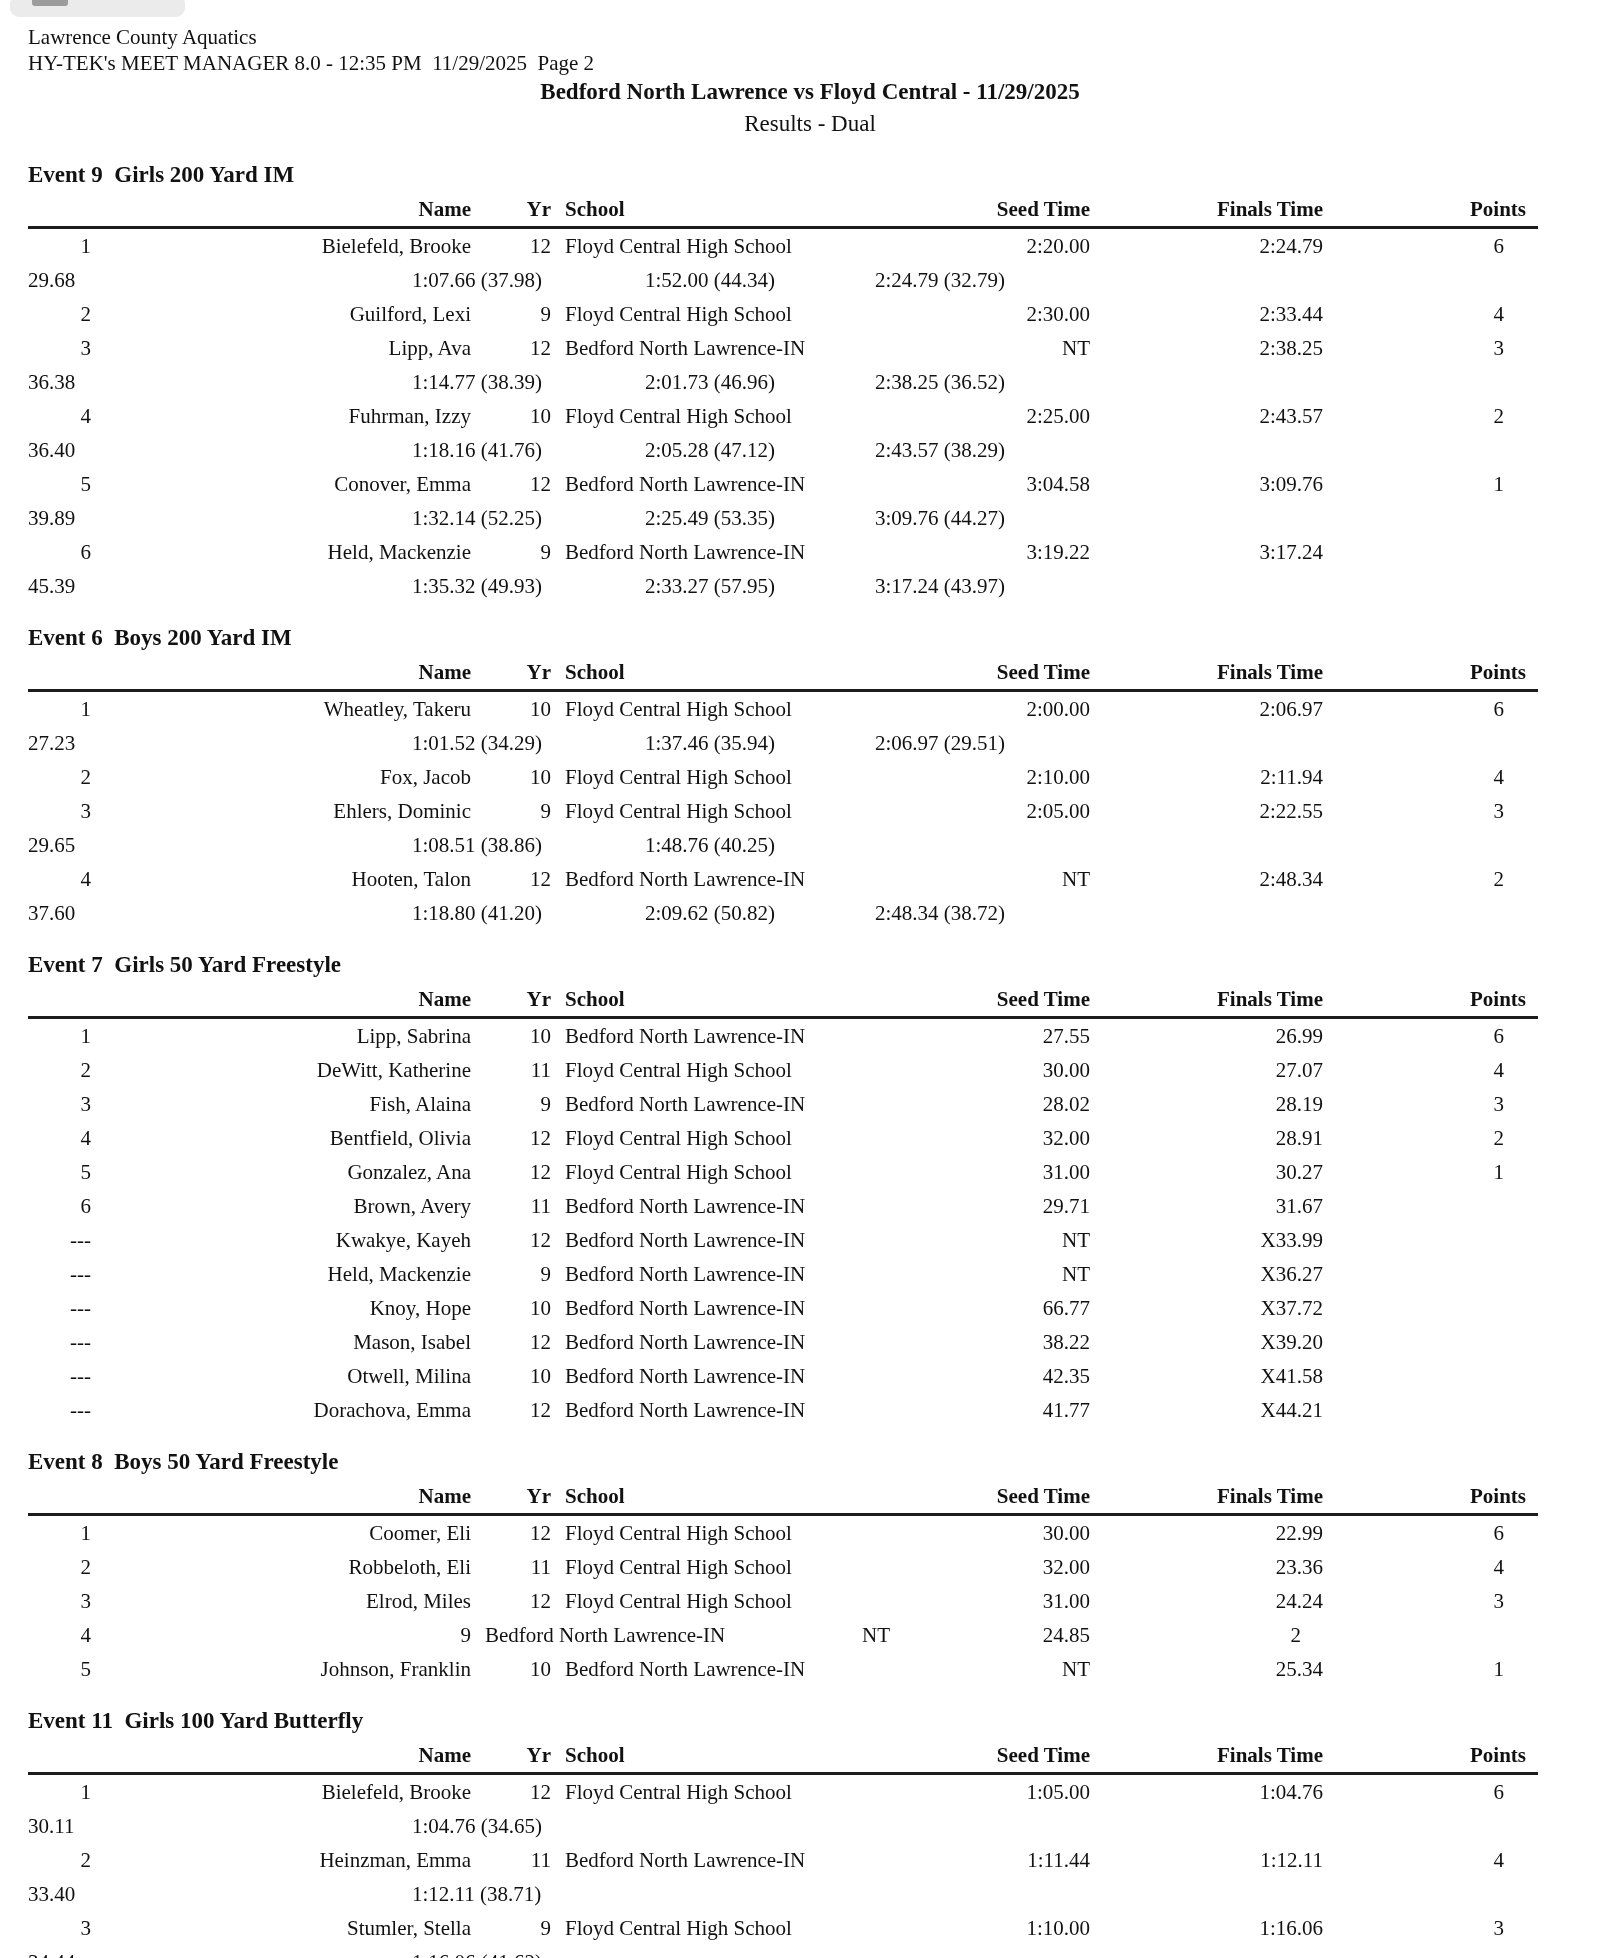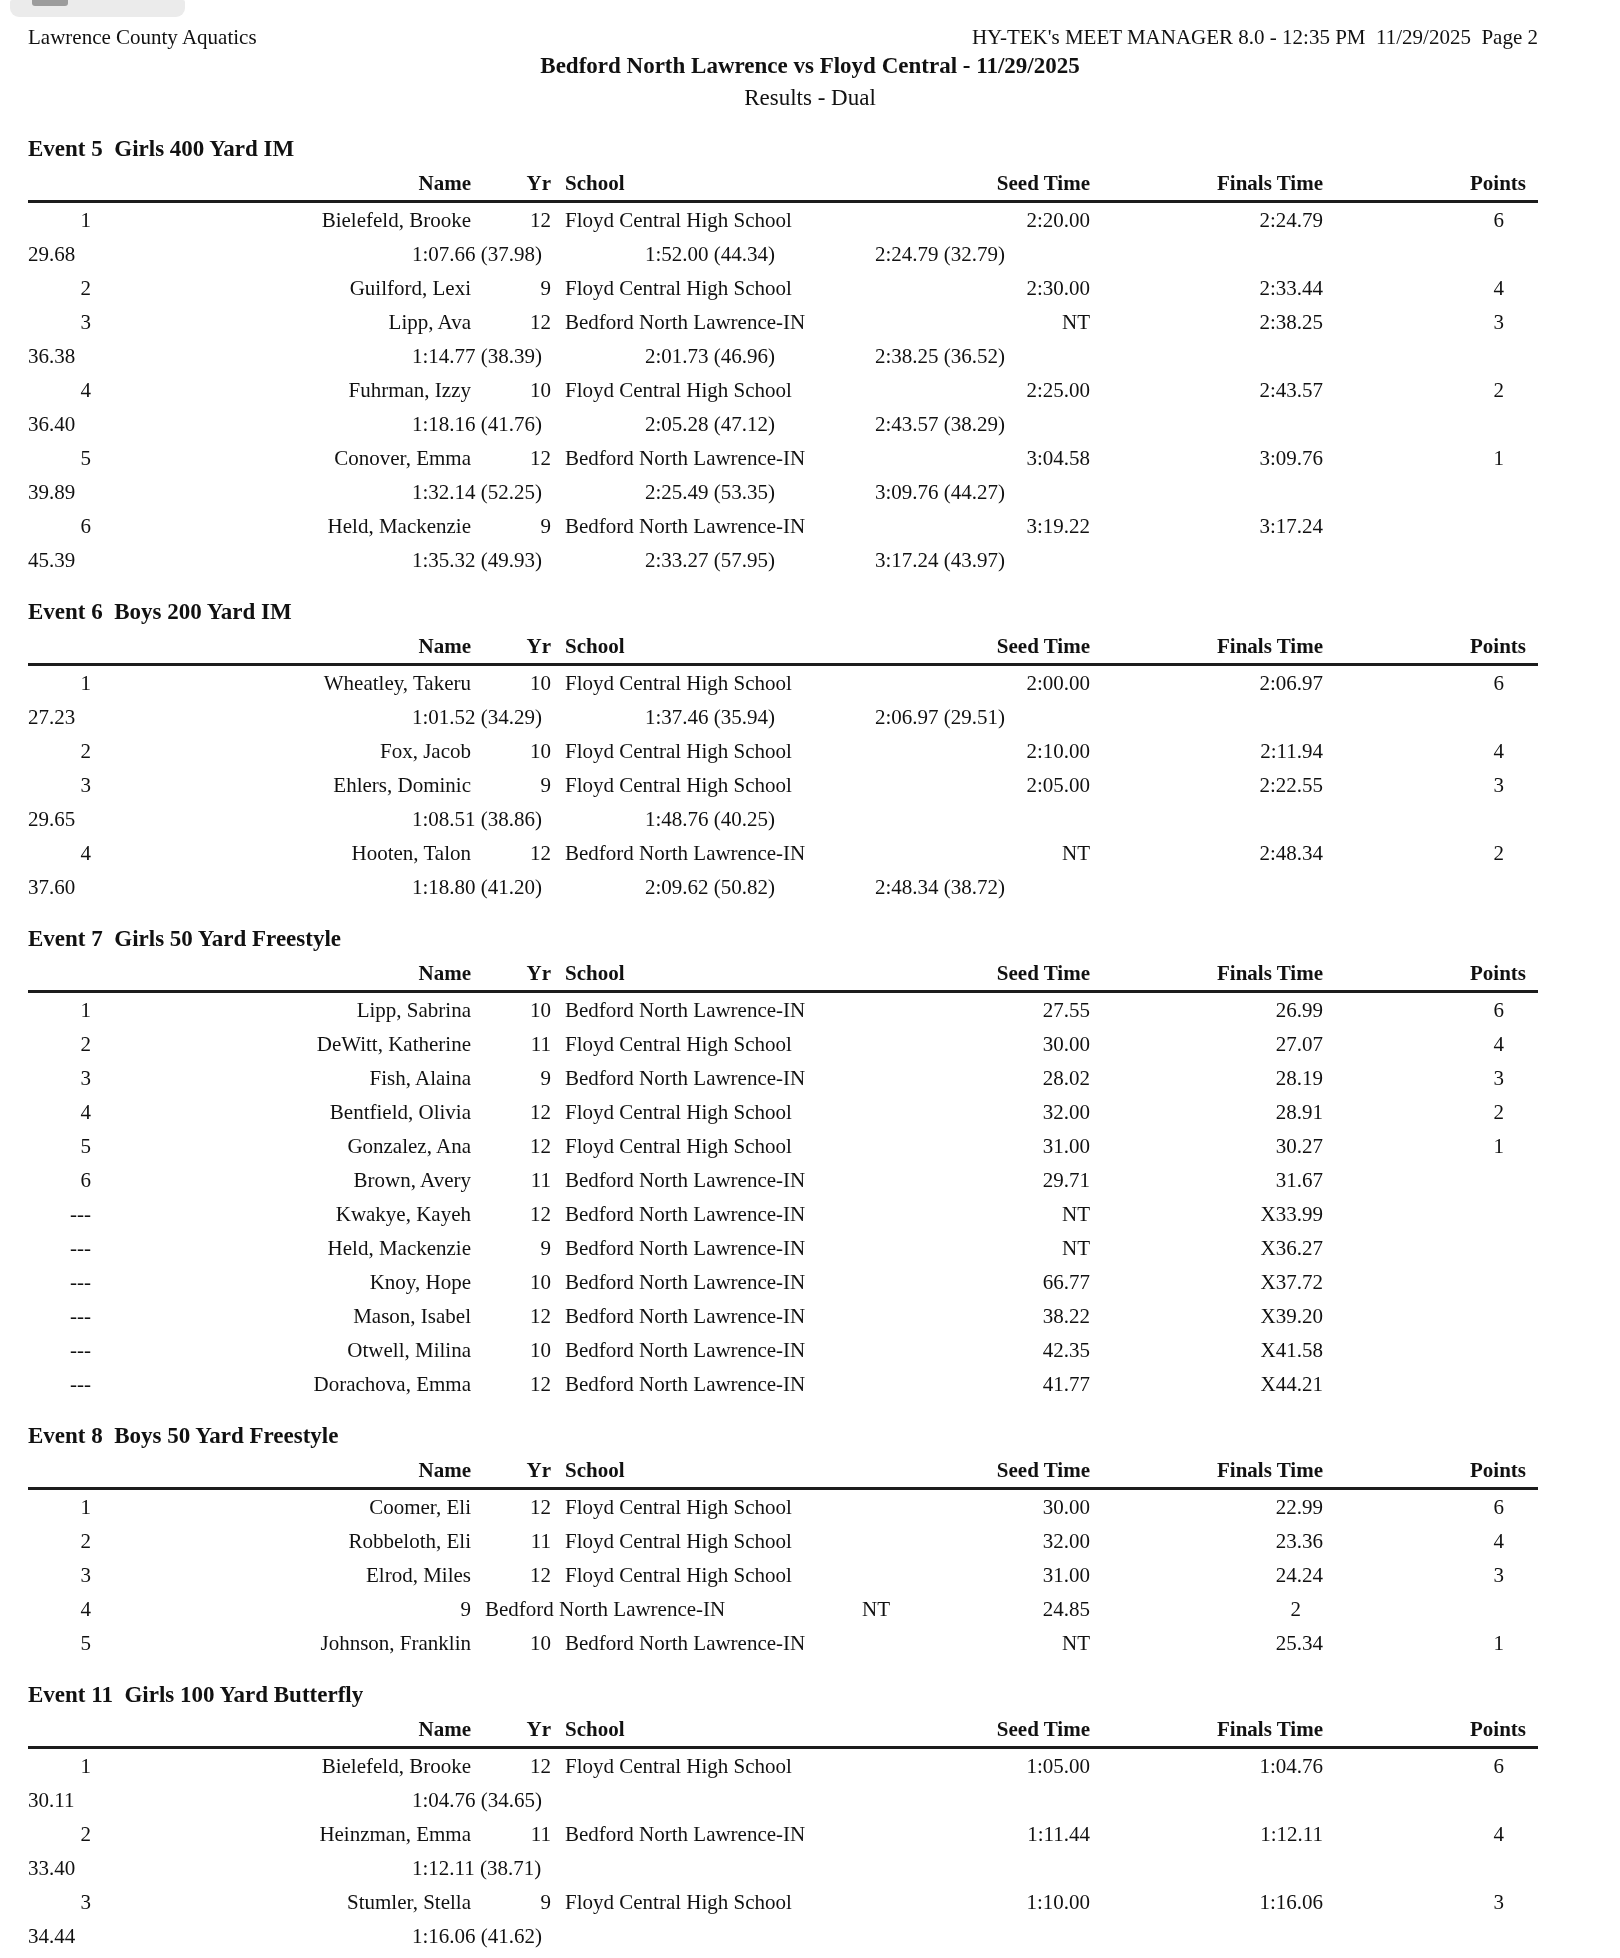--- a/index.html
+++ b/index.html
@@ -18,20 +18,21 @@
   }
   .chrome-frag .handle{
     position:absolute;top:0;left:22px;width:36px;height:6px;
     background:#9c9c9c;border-radius:0 0 3px 3px;
   }
   
   .page-header{
     display:flex;justify-content:space-between;align-items:baseline;
     padding:0 82px 0 28px;margin-top:24px;line-height:26px;
     white-space:pre;
+    flex-direction:column;
   }
   .meet-title{ text-align:center;font-weight:bold;font-size:23px;line-height:32px;white-space:pre;}
   .results-subtitle{ text-align:center;font-weight:normal;font-size:23px;line-height:32px;white-space:pre;}
 
   
   .content{padding:0 82px 0 28px;}
   .event-section{margin-top:18px;}
   .event-title{
     font-weight:bold;font-size:23px;line-height:34px;white-space:pre;
   }
@@ -67,21 +68,21 @@
 <div class="page-header">
   <span>Lawrence County Aquatics</span>
   <span>HY-TEK's MEET MANAGER 8.0 - 12:35 PM  11/29/2025  Page 2</span>
 </div>
 
 <div class="meet-title">Bedford North Lawrence vs Floyd Central - 11/29/2025</div>
 <div class="results-subtitle">Results - Dual</div>
 
 <div class="content">
   <div class="event-section">
-    <div class="event-title">Event 5  Girls 400 Yard IM</div>
+    <div class="event-title">Event 9  Girls 200 Yard IM</div>
     <div class="thead">
       <span class="c-place"></span>
       <span class="c-name">Name</span>
       <span class="c-yr">Yr</span>
       <span class="c-school">School</span>
       <span class="c-seed">Seed Time</span>
       <span class="c-finals">Finals Time</span>
       <span class="c-points">Points</span>
     </div>
     <div>

